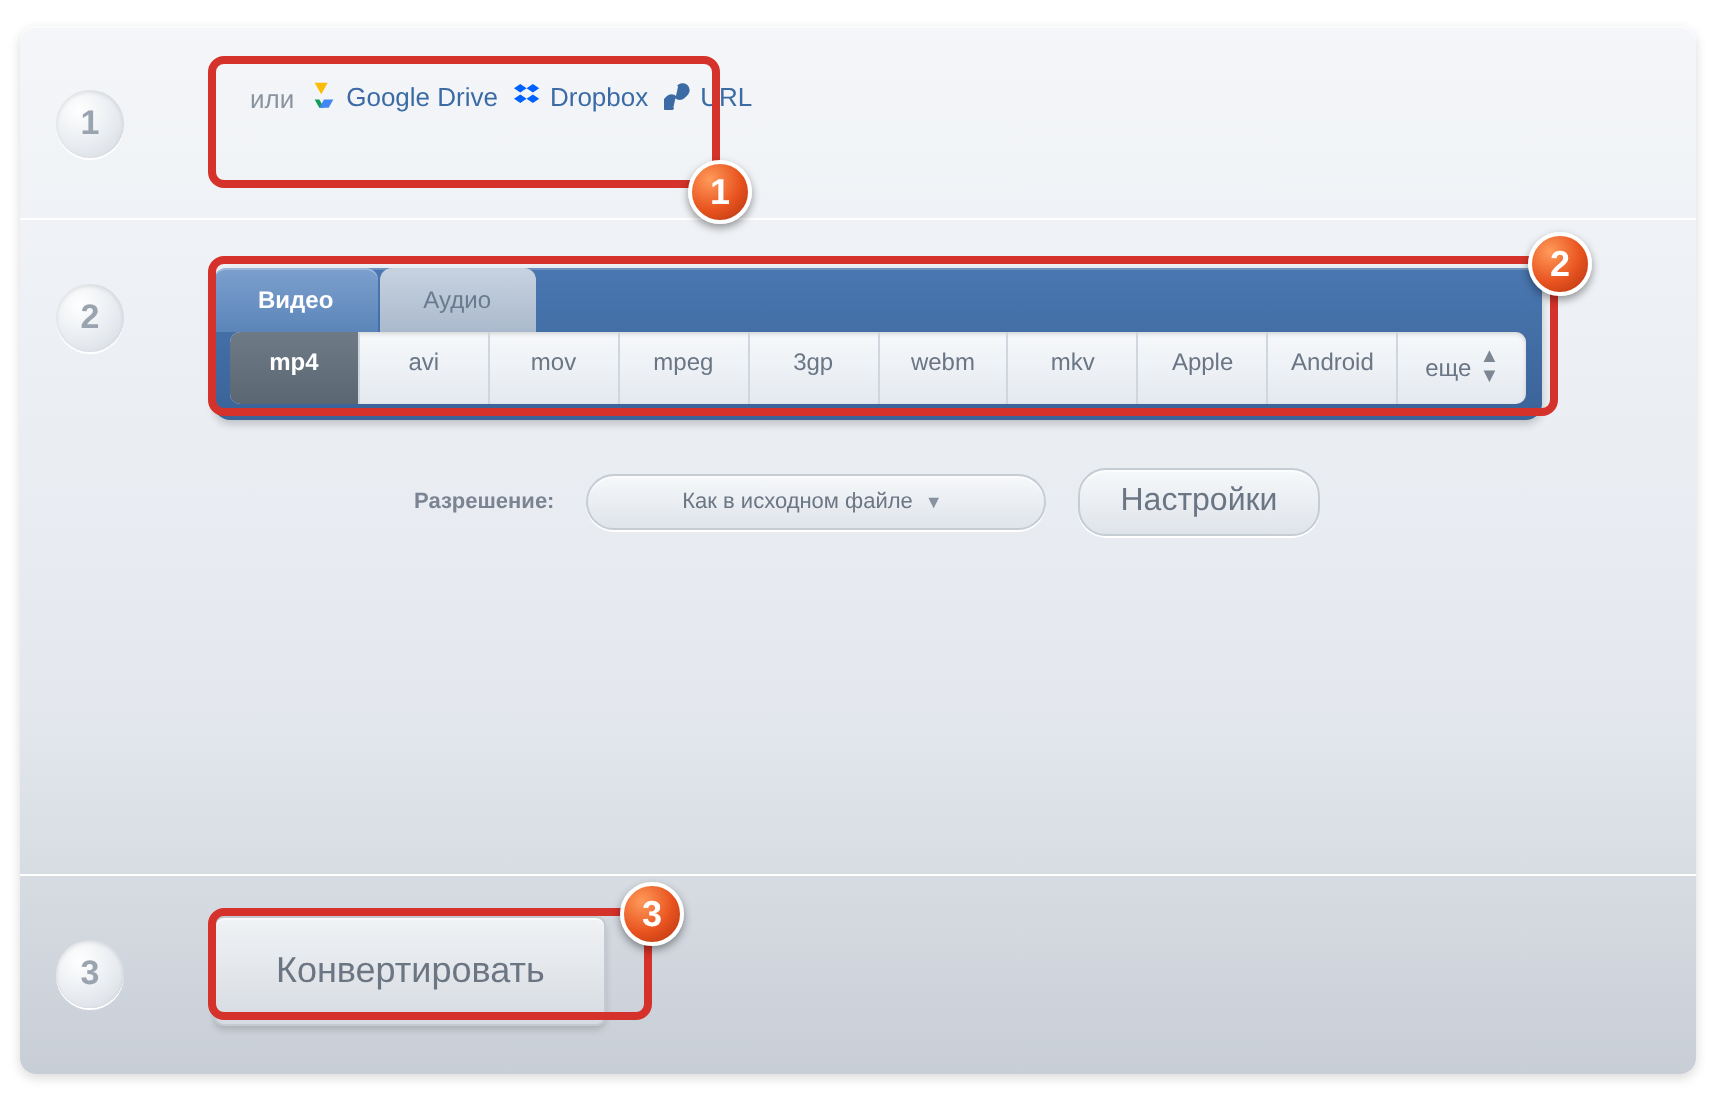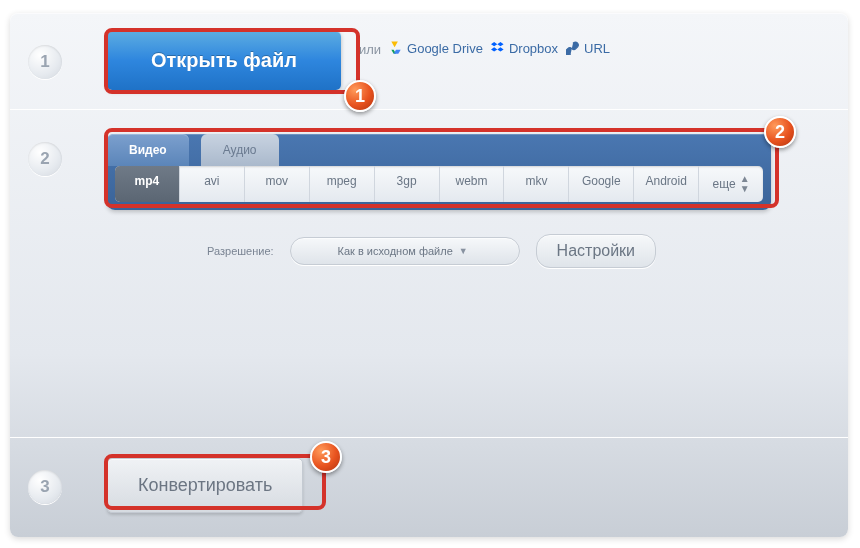--- a/index.html
+++ b/index.html
@@ -95,21 +95,21 @@
   }
   .tab.active {
     background: linear-gradient(180deg, #7ca0ce, #5b85b9);
     color: #fff;
     font-weight: bold;
     box-shadow: inset 0 1px 0 rgba(255,255,255,0.25);
   }
   .tab.inactive {
     background: linear-gradient(180deg, #c8d3e1, #aab9cc);
     color: #6a7a90;
-    margin-left: 12px;
+    margin-left: 1px;
   }
   .formats {
     display: flex;
     margin: 0 8px;
     background: linear-gradient(180deg, #f7f9fb, #e4e9ef);
     border-radius: 5px;
     overflow: hidden;
     box-shadow: inset 0 1px 2px rgba(0,0,0,0.15);
     justify-content: space-between;
   }
@@ -135,21 +135,21 @@
   
   .resolution-row {
     display: flex;
     align-items: center;
     gap: 16px;
     margin-left: 100px;
     margin-top: 24px;
     font-size: 11px;
     color: #7a8493;
   }
-  .res-label { font-weight: normal; }
+  .res-label { font-weight: bold; }
   .res-select {
     background: linear-gradient(180deg, #f6f8fa, #dfe4ea);
     border: 1px solid #c6ccd4;
     border-radius: 14px;
     padding: 7px 26px 7px 22px;
     font-size: 11px;
     color: #6b7684;
     cursor: pointer;
     display:flex; align-items:center; gap:6px;
     box-shadow: 0 1px 0 #fff, inset 0 1px 0 rgba(255,255,255,0.6);
@@ -212,21 +212,20 @@
   .b2 { left: 764px; top: 116px; }
   .b3 { left: 310px; top: 441px; }
 </style>
 </head>
 <body>
 
 <div class="panel">
 
   <div class="row row1">
     <div class="step-num">1</div>
-    <button class="open-btn">Открыть файл</button>
     <div class="open-extras">
       <span class="or">или</span>
       <span class="extlink">
         <span class="gd-icon">
           <svg viewBox="0 0 24 24">
               <path fill="#0f9d58" d="M4 15l4 7H4l-4-7z" transform="translate(4 0)"></path>
               <path fill="#4285f4" d="M8 22l4-7h8l-4 7z" transform="translate(0 0)"></path>
               <path fill="#fbbc05" d="M8 1h8l-8 14L0 1z" transform="translate(4 0) scale(0.7)"></path>
             </svg>
         </span>
@@ -260,21 +259,21 @@
           <div class="tab inactive">Аудио</div>
         </div>
         <div class="formats">
           <div class="fmt selected">mp4</div>
           <div class="fmt">avi</div>
           <div class="fmt">mov</div>
           <div class="fmt">mpeg</div>
           <div class="fmt">3gp</div>
           <div class="fmt">webm</div>
           <div class="fmt">mkv</div>
-          <div class="fmt">Google</div>
+          <div class="fmt">Apple</div>
           <div class="fmt">Android</div>
           <div class="fmt fmt-more">
             <span>еще</span>
             <span class="sort-icon">▲<br>▼</span>
           </div>
         </div>
       </div>
       <div class="resolution-row">
         <span class="res-label">Разрешение:</span>
         <div class="res-select">

